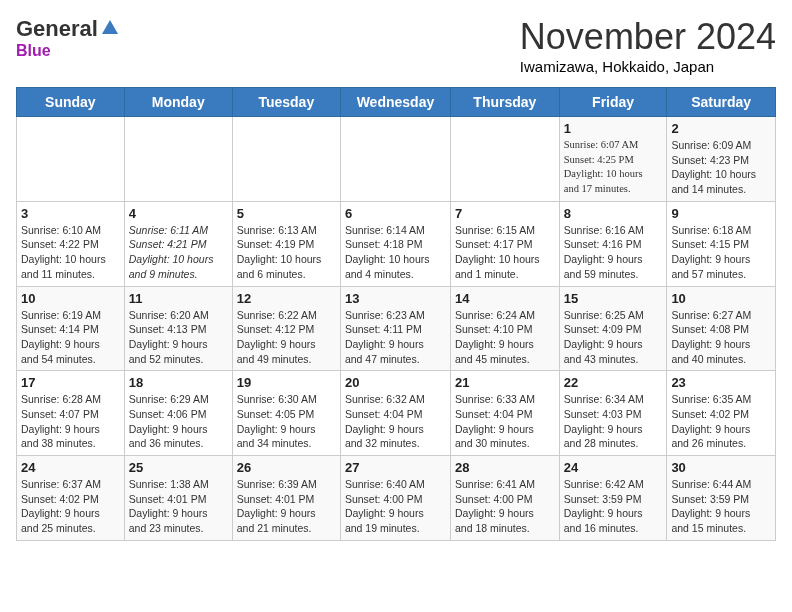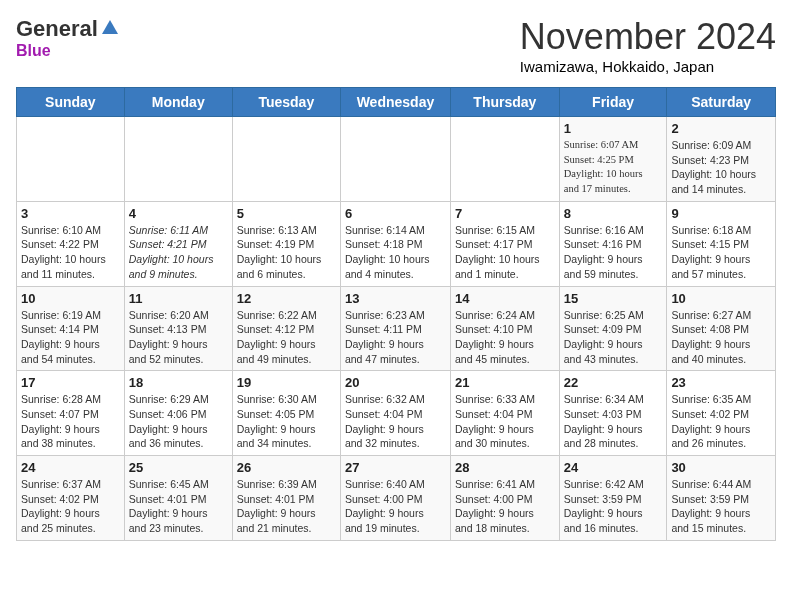--- a/index.html
+++ b/index.html
@@ -292,21 +292,21 @@
       <tr>
         <td>
           <span class="day-num">24</span>
           <div class="day-info" style="white-space: pre-line;">Sunrise: 6:37 AM
 Sunset: 4:02 PM
 Daylight: 9 hours
 and 25 minutes.</div>
         </td>
         <td>
           <span class="day-num">25</span>
-          <div class="day-info" style="white-space: pre-line;">Sunrise: 6:45 AM
+          <div class="day-info" style="white-space: pre-line;">Sunrise: 1:38 AM
 Sunset: 4:01 PM
 Daylight: 9 hours
 and 23 minutes.</div>
         </td>
         <td>
           <span class="day-num">26</span>
           <div class="day-info" style="white-space: pre-line;">Sunrise: 6:39 AM
 Sunset: 4:01 PM
 Daylight: 9 hours
 and 21 minutes.</div>

